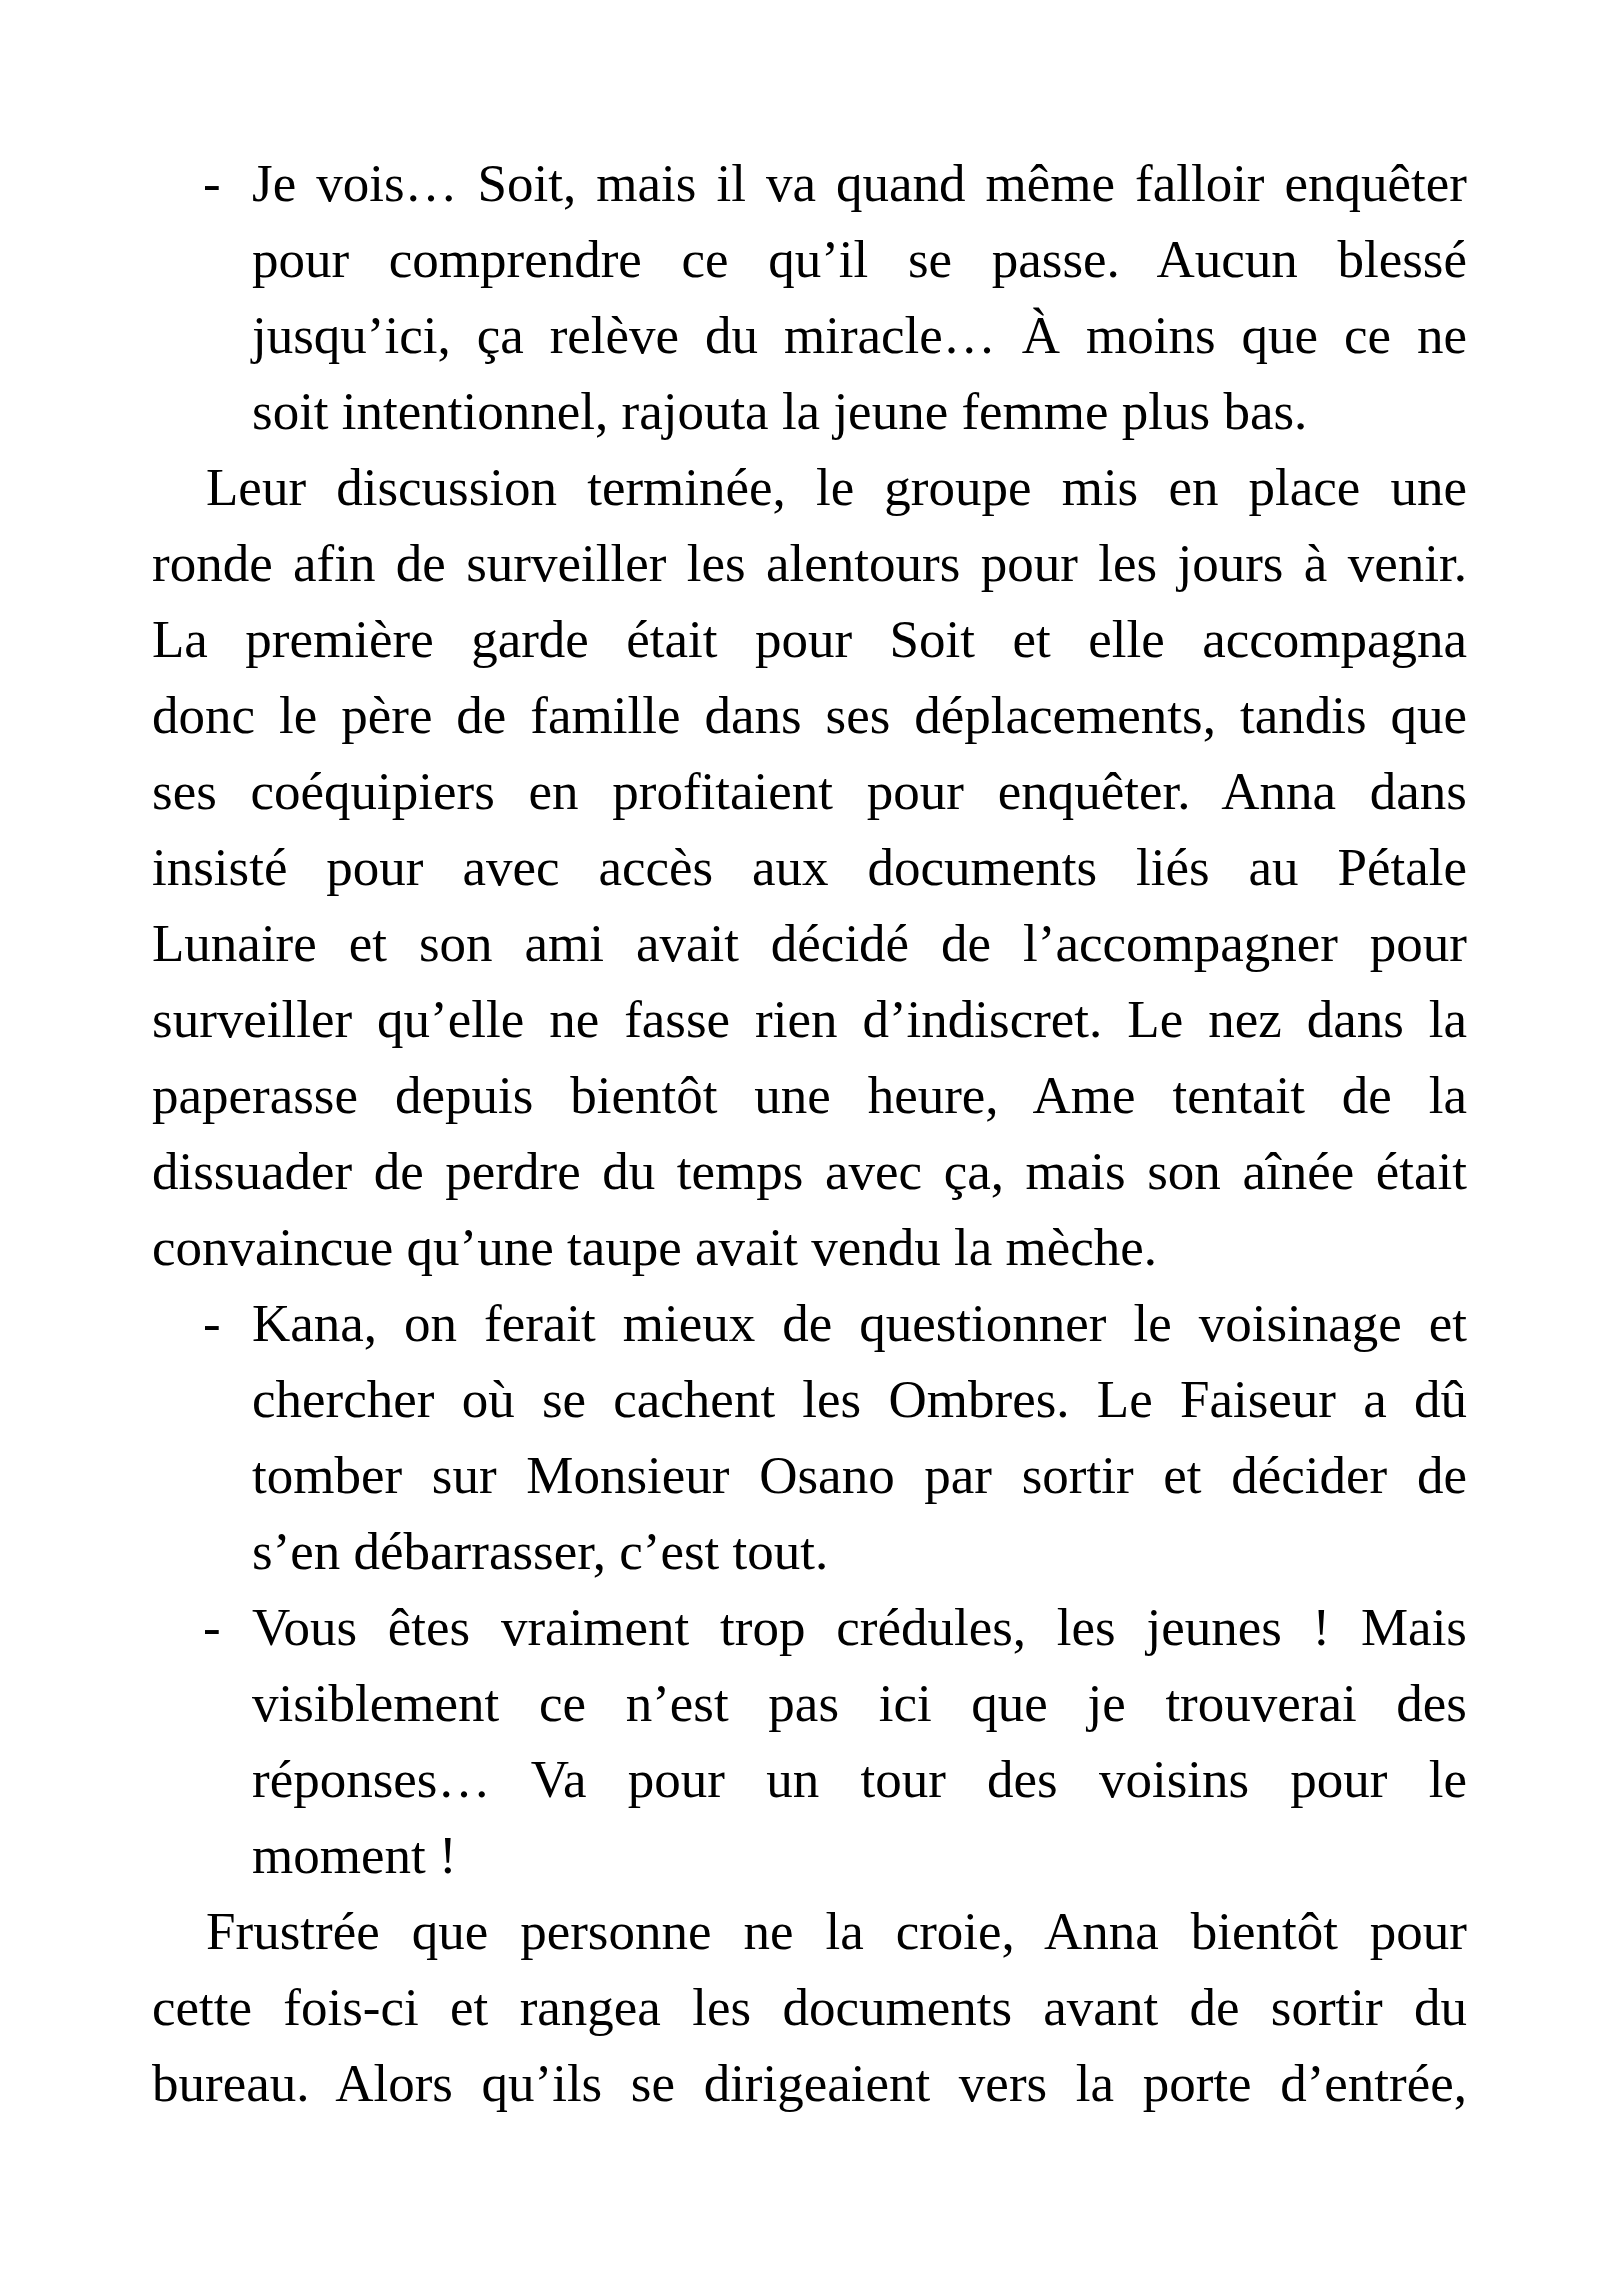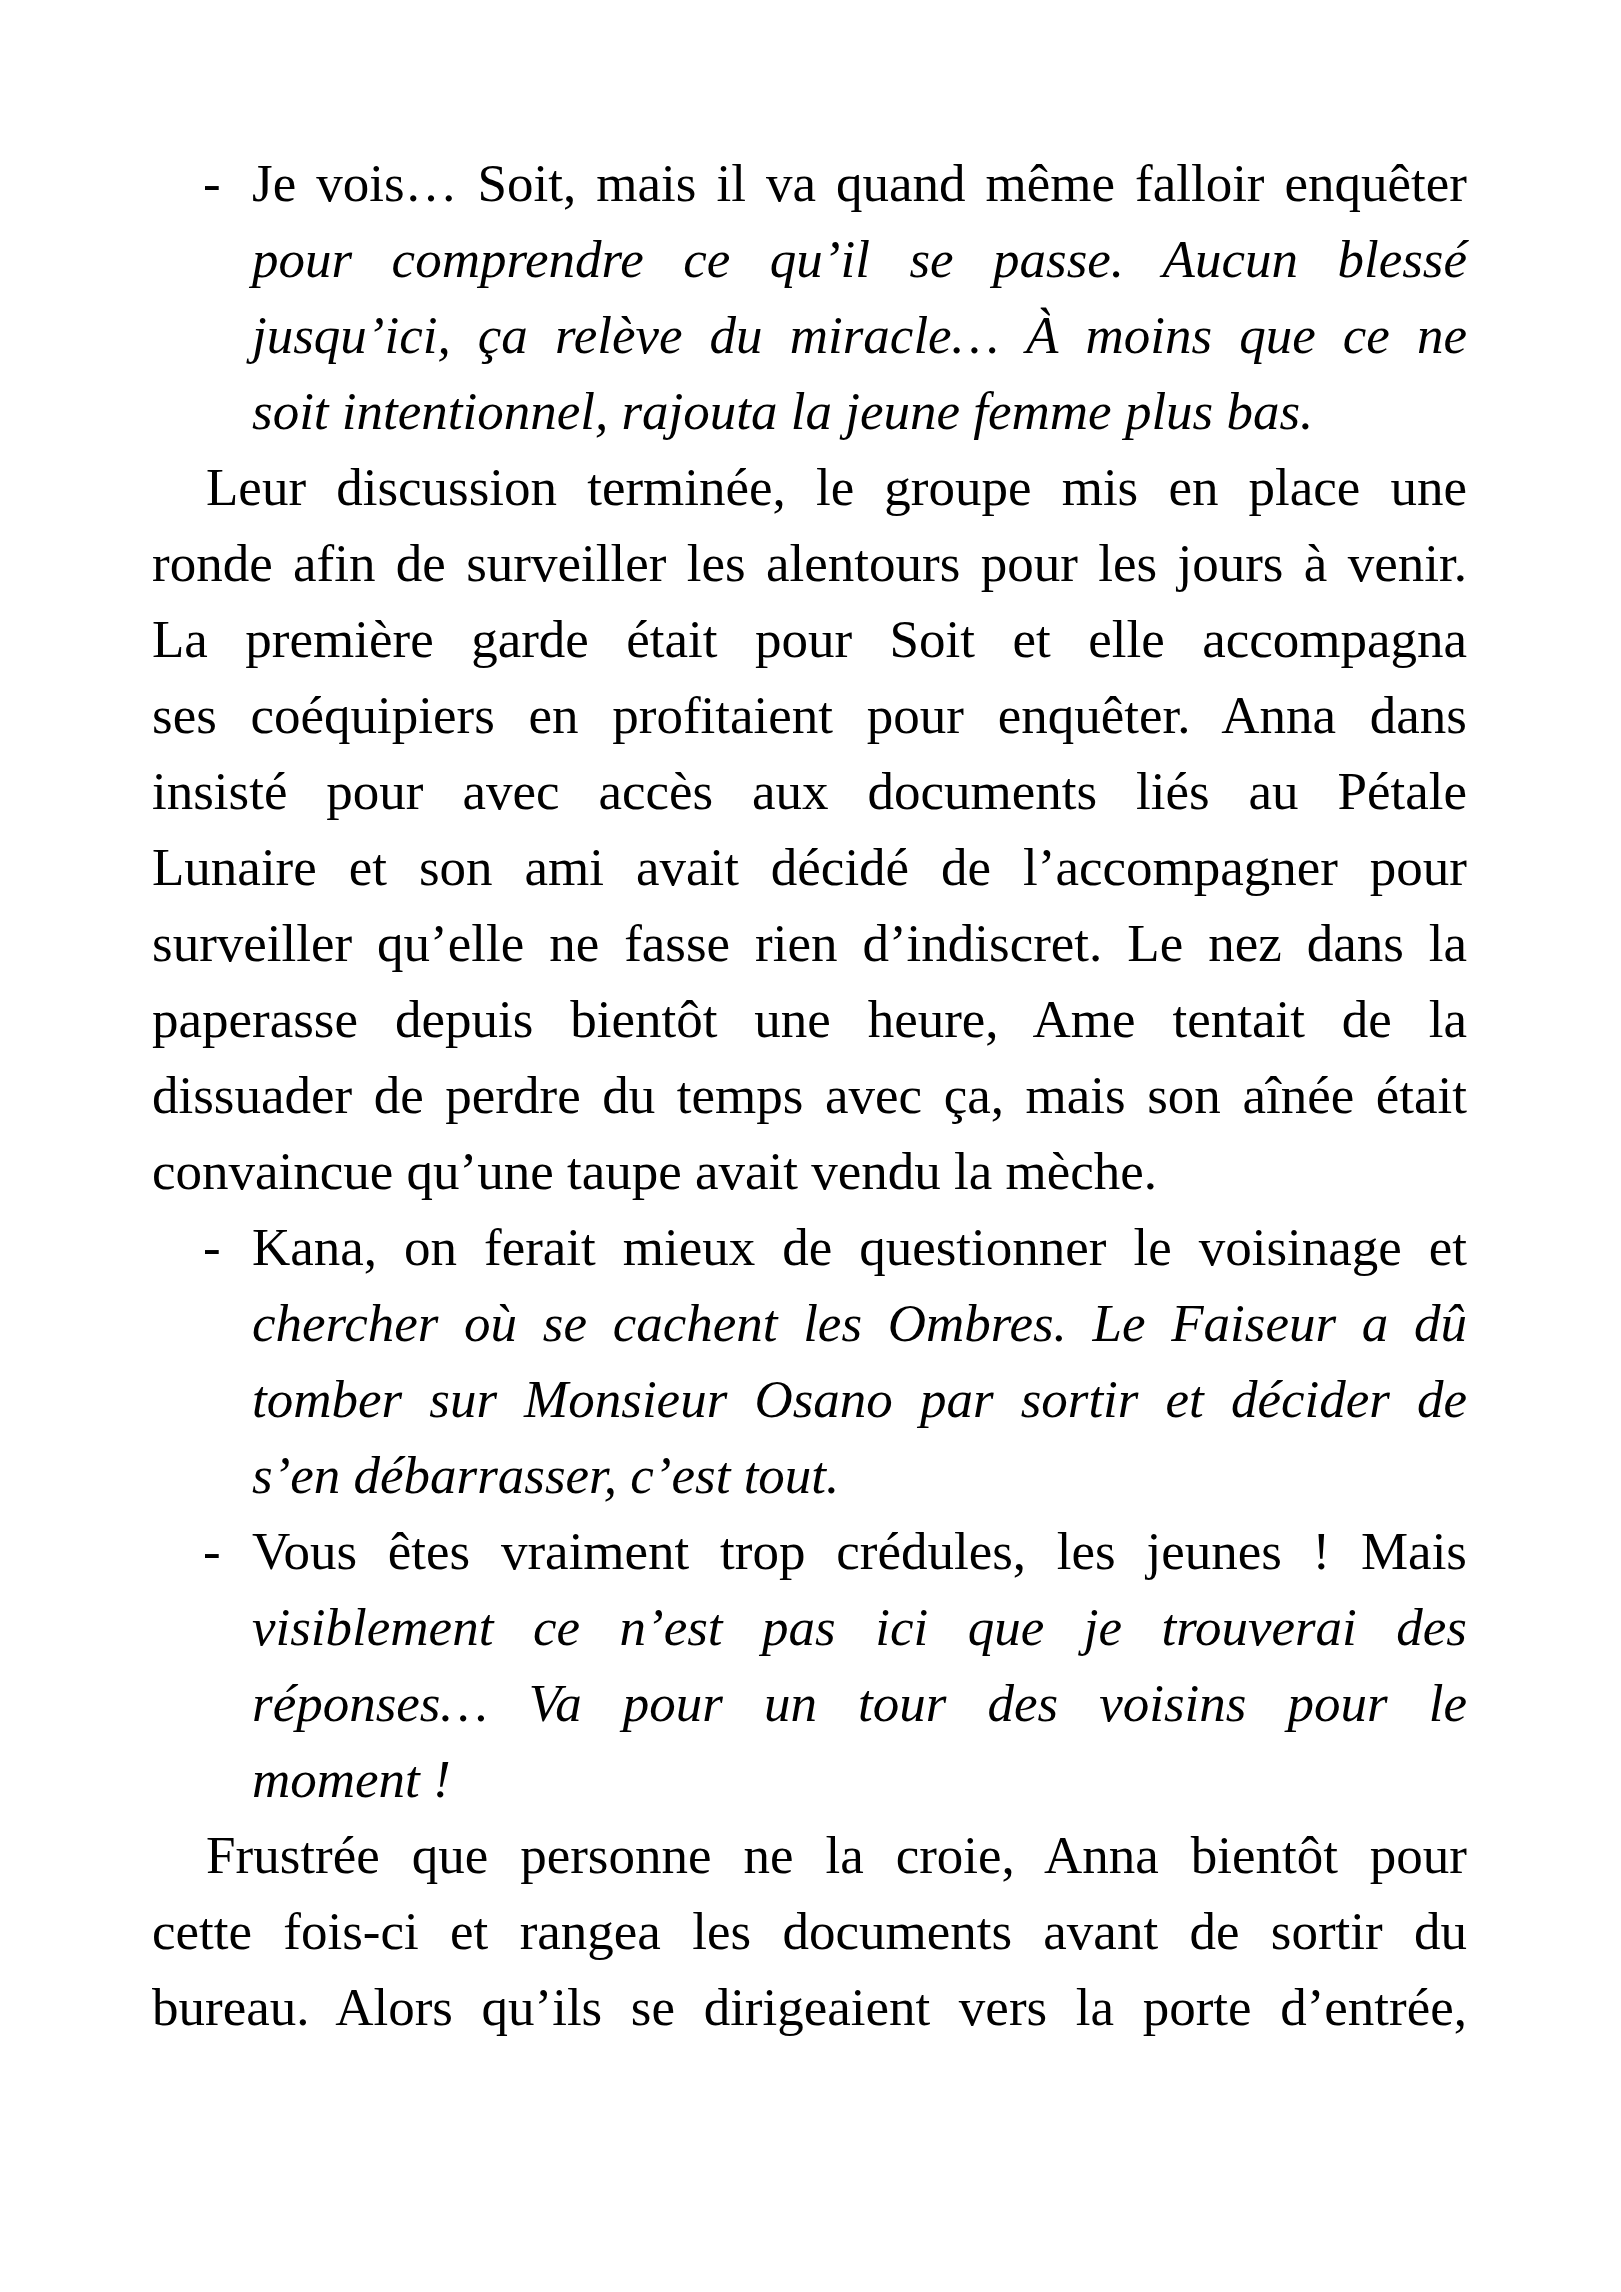--- a/index.html
+++ b/index.html
@@ -37,21 +37,20 @@
   .para-first {
     text-indent: 54px;
   }
   
   .dlg-first {
     position: relative;
     padding-left: 100px;
   }
   .dlg-cont {
     padding-left: 100px;
-    font-style: italic;
   }
   .dash {
     position: absolute;
     left: 51px;
     top: 0;
     text-indent: 0;
   }
 </style>
 </head>
 <body>
@@ -66,20 +65,21 @@
       </div>
       <div class="line dlg-cont">pour comprendre ce qu’il se passe. Aucun blessé</div>
       <div class="line dlg-cont">jusqu’ici, ça relève du miracle… À moins que ce ne</div>
       <div class="line dlg-cont last">soit intentionnel, rajouta la jeune femme plus bas.</div>
     </div>
 
     <div>
       <div class="line para-first">Leur discussion terminée, le groupe mis en place une</div>
       <div class="line">ronde afin de surveiller les alentours pour les jours à venir.</div>
       <div class="line">La première garde était pour Soit et elle accompagna</div>
+      <div class="line">donc le père de famille dans ses déplacements, tandis que</div>
       <div class="line">ses coéquipiers en profitaient pour enquêter. Anna dans</div>
       <div class="line">insisté pour avec accès aux documents liés au Pétale</div>
       <div class="line">Lunaire et son ami avait décidé de l’accompagner pour</div>
       <div class="line">surveiller qu’elle ne fasse rien d’indiscret. Le nez dans la</div>
       <div class="line">paperasse depuis bientôt une heure, Ame tentait de la</div>
       <div class="line">dissuader de perdre du temps avec ça, mais son aînée était</div>
       <div class="line last">convaincue qu’une taupe avait vendu la mèche.</div>
     </div>
 
     <div>

